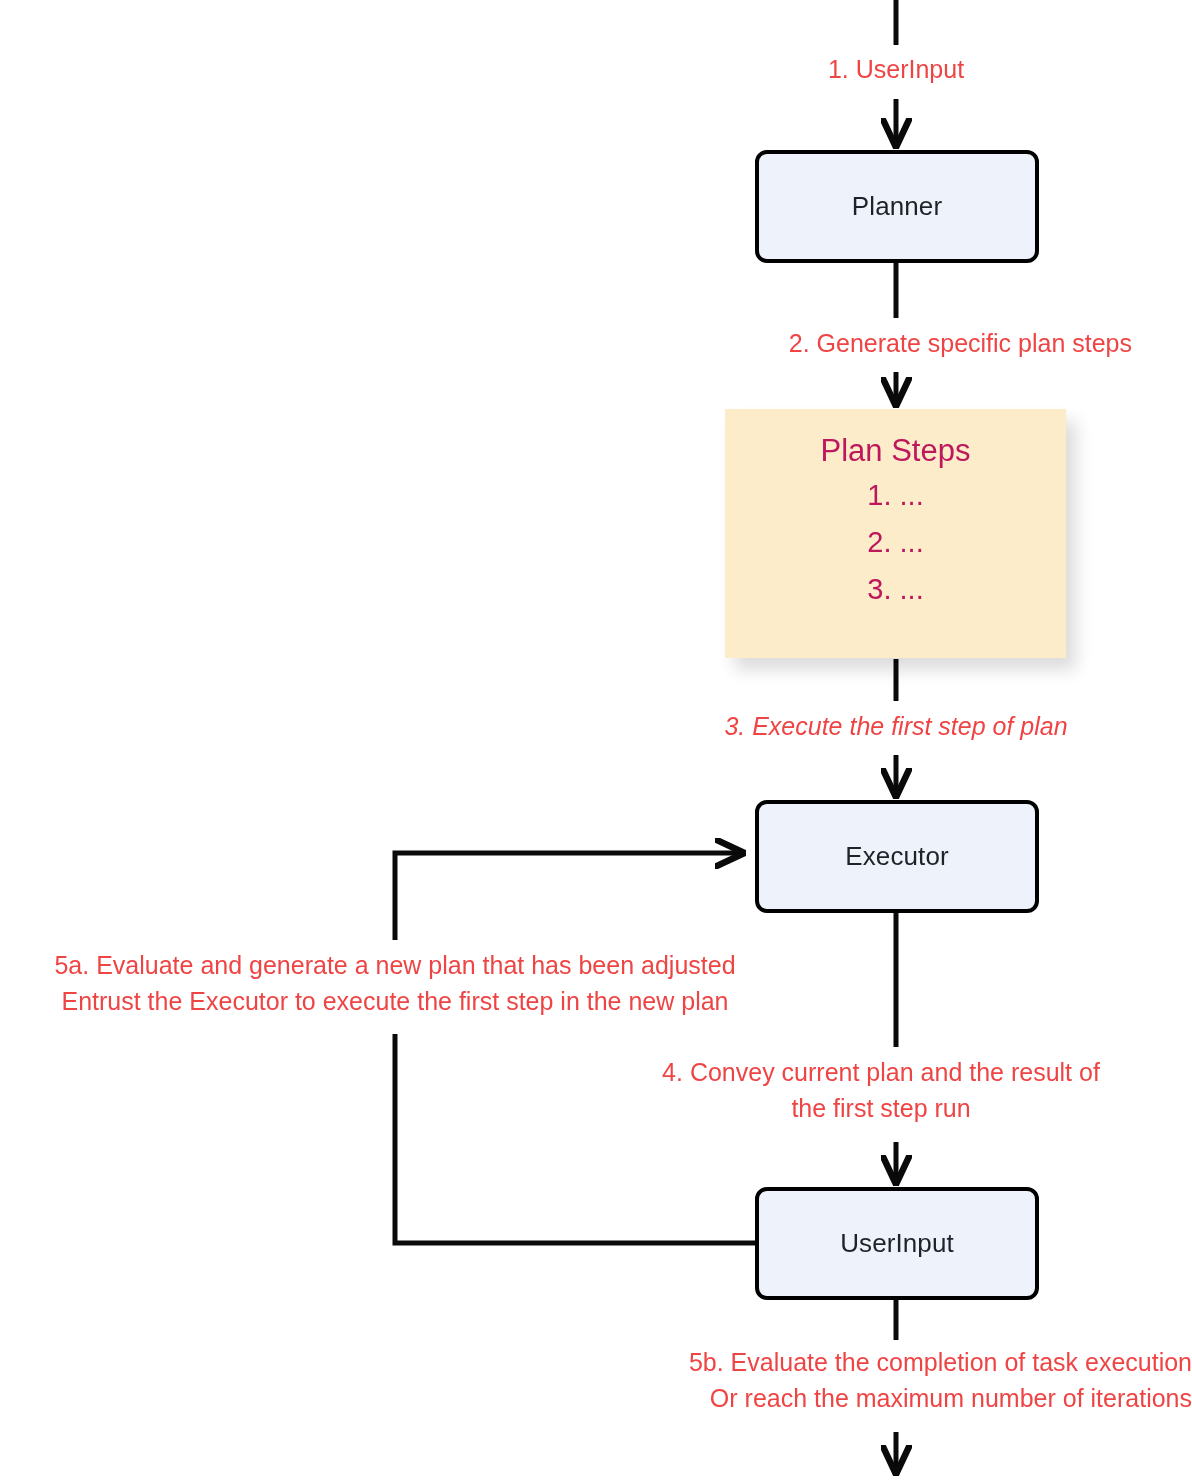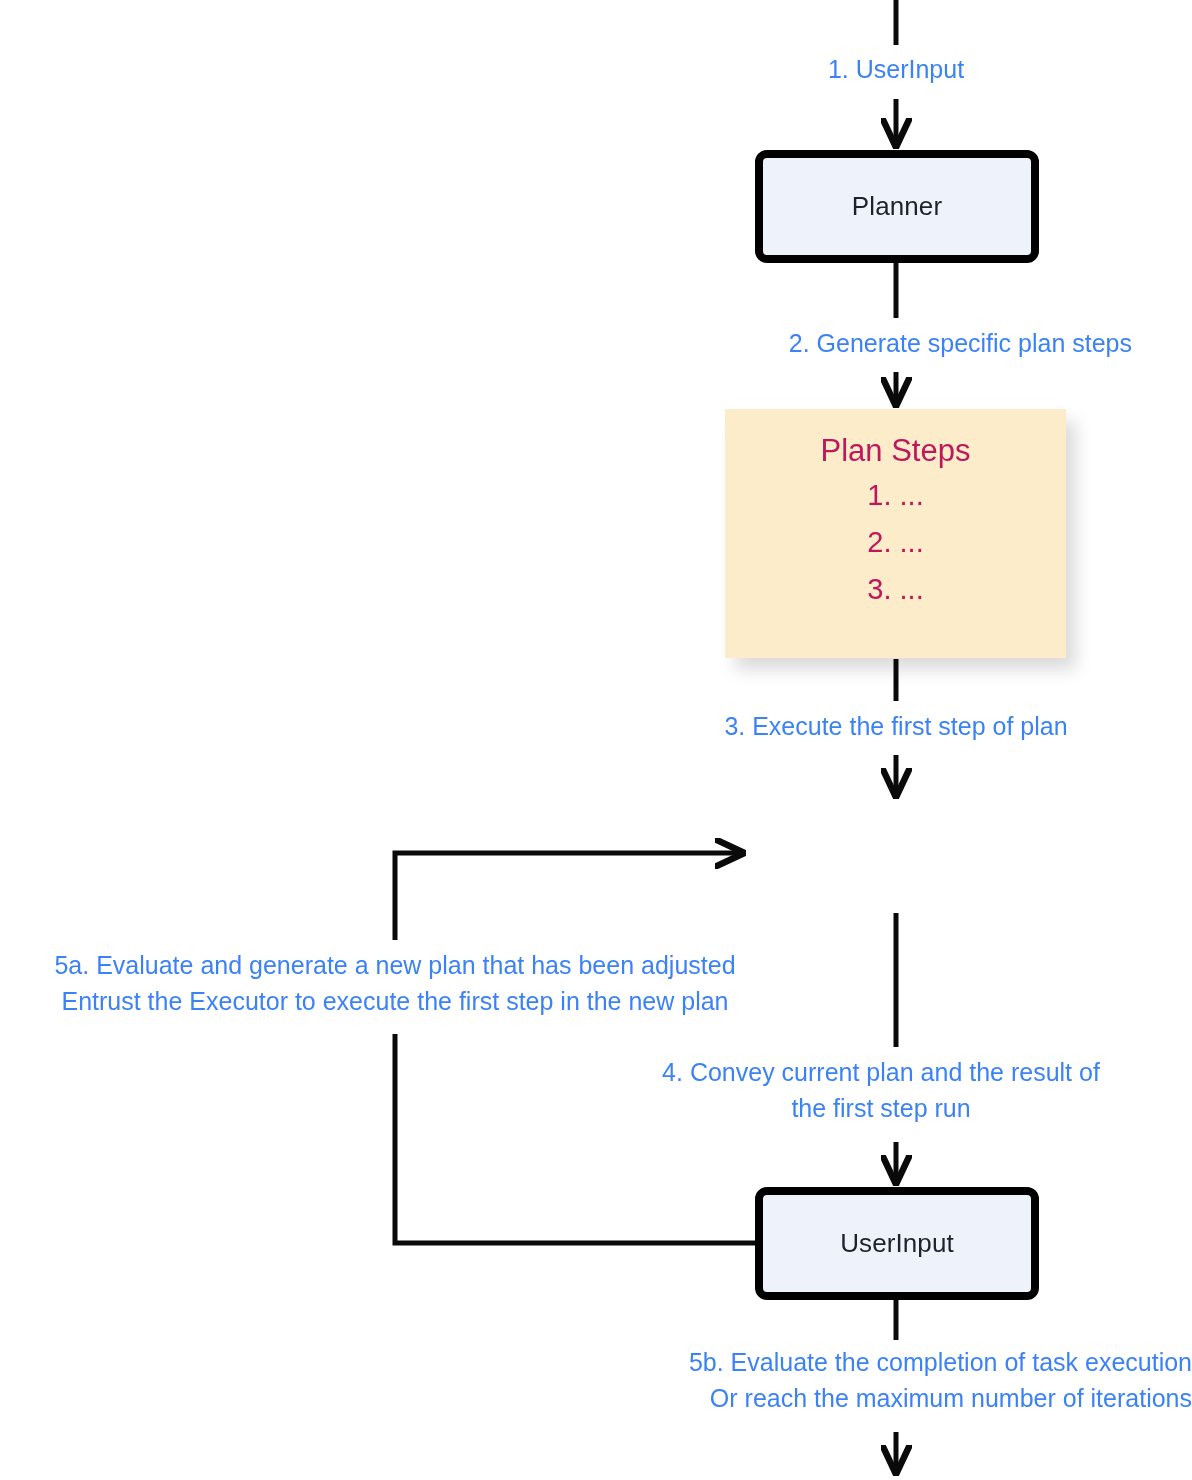--- a/index.html
+++ b/index.html
@@ -28,21 +28,21 @@
   }
 
   
   .node {
     position: absolute;
     box-sizing: border-box;
     display: flex;
     align-items: center;
     justify-content: center;
     background: #eef2fb;
-    border: 8px solid #000000;
+    border: 4px solid #000000;
     border-radius: 12px;
     color: #1f2328;
     font-size: 26px;
     letter-spacing: 0.1px;
   }
   .node-planner   { left: 755px; top: 150px;  width: 284px; height: 113px; }
   .node-executor  { left: 755px; top: 800px;  width: 284px; height: 113px; }
   .node-replanner { left: 755px; top: 1187px; width: 284px; height: 113px; }
 
   
@@ -65,28 +65,28 @@
     margin-bottom: 2px;
   }
   .plan-card-item {
     font-size: 29px;
     line-height: 1.62;
   }
 
   
   .edge-label {
     position: absolute;
-    color: #3b82f6;
+    color: #ef4444;
     font-size: 25px;
     line-height: 1.42;
     white-space: pre-line;
   }
   .lbl-1  { left: 700px;  top: 52px;   width: 392px; text-align: center; }
   .lbl-2  { left: 660px;  top: 326px;  width: 472px; text-align: right; }
-  .lbl-3  { left: 660px;  top: 709px;  width: 472px; text-align: center; }
+  .lbl-3  { left: 660px;  top: 709px;  width: 472px; text-align: center; font-style: italic; }
   .lbl-4  { left: 610px;  top: 1055px; width: 542px; text-align: center; }
   .lbl-5a { left: 0px;    top: 948px;  width: 790px; text-align: center; }
   .lbl-5b { left: 576px;  top: 1345px; width: 616px; text-align: right; }
 </style>
 </head>
 <body>
 
 <div id="canvas">
 
   <svg id="wires" viewBox="0 0 1192 1480" width="1192" height="1480" aria-hidden="true">
@@ -137,18 +137,21 @@
     <span>Planner</span>
   </div>
 
   <div class="plan-card">
     <div class="plan-card-title">Plan Steps</div>
     <div class="plan-card-item">1. ...</div>
     <div class="plan-card-item">2. ...</div>
     <div class="plan-card-item">3. ...</div>
   </div>
 
+  <div class="node node-executor">
+    <span>Executor</span>
+  </div>
 
   <div class="node node-replanner">
     <span>UserInput</span>
   </div>
 
 </div>
 
 </body></html>

